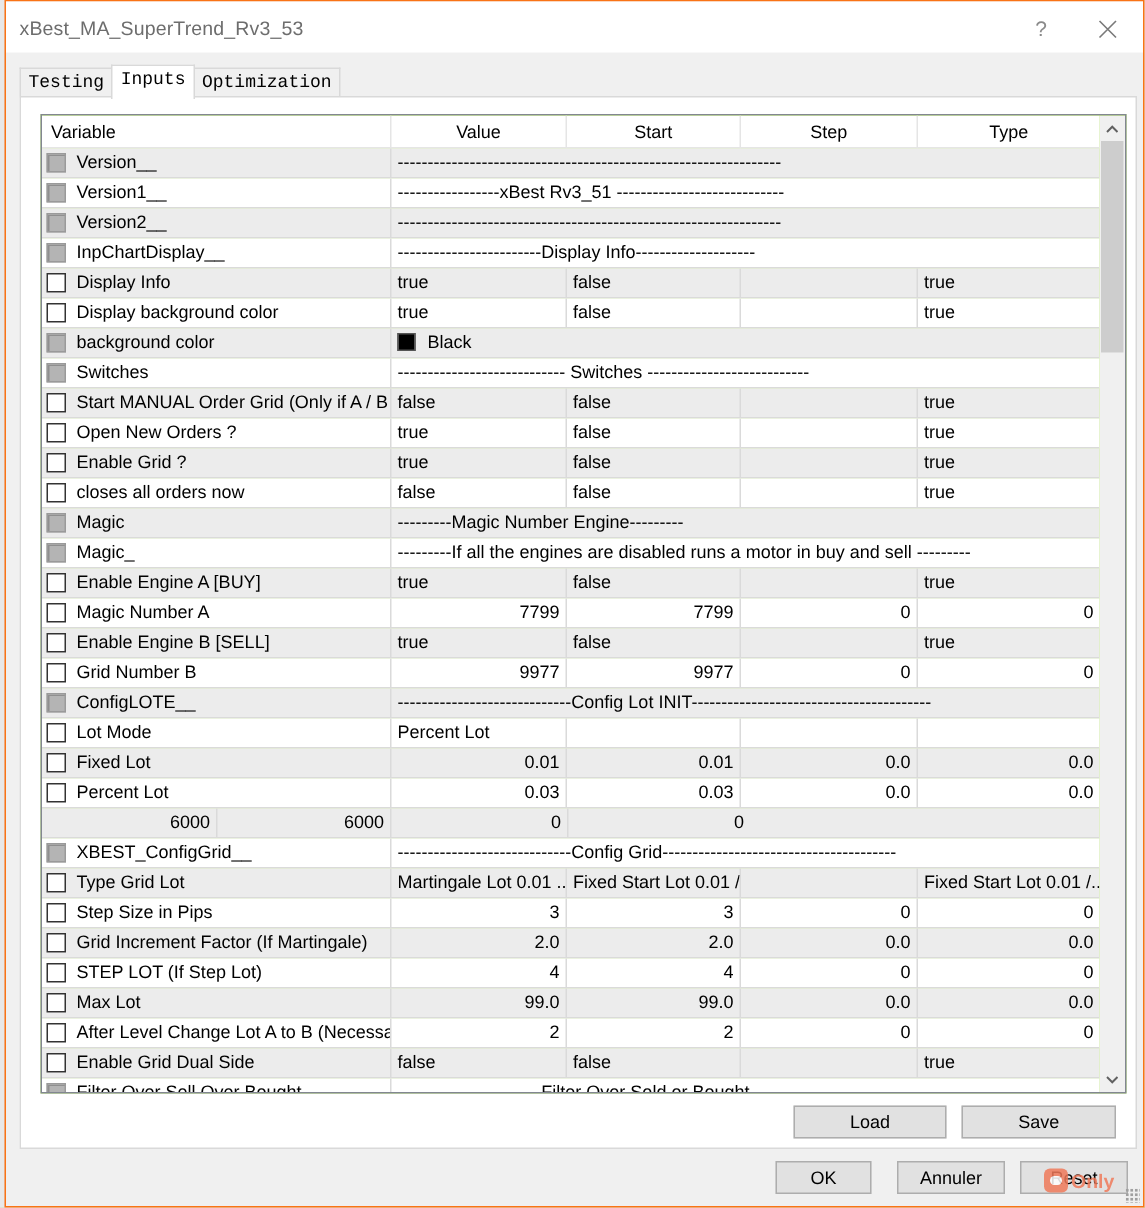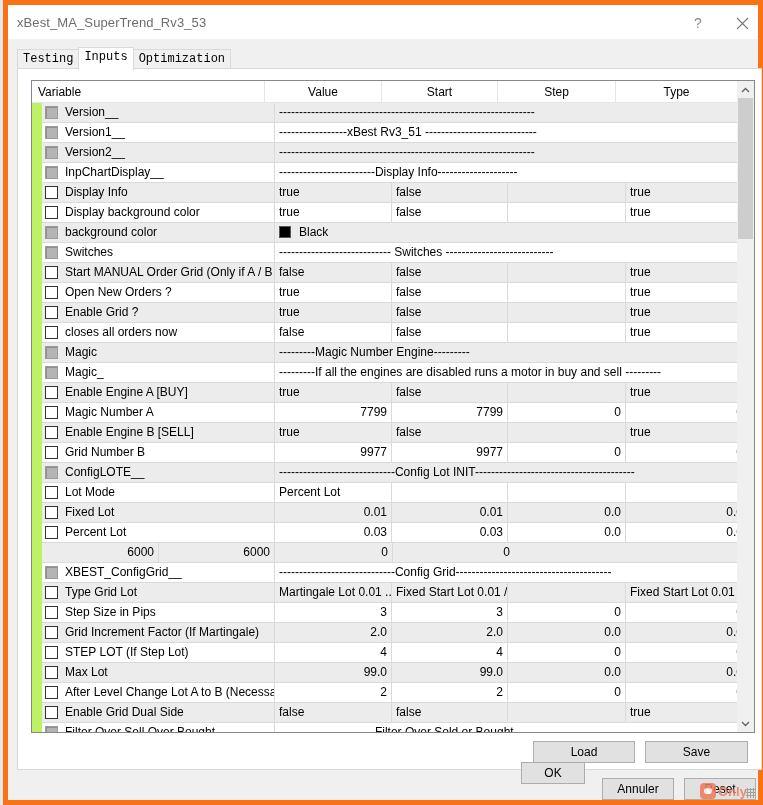--- a/index.html
+++ b/index.html
@@ -1,33 +1,33 @@
 <!DOCTYPE html>
 <html><head>
 <meta charset="utf-8">
 <style>
   * { box-sizing: border-box; margin: 0; padding: 0; }
   html, body { width: 763px; height: 805px; overflow: hidden; background: #dcdcdc; font-family: "Liberation Sans", sans-serif; font-size: 12px; color: #000; }
   .bg-strip { position: absolute; left: 0; top: 0; width: 4px; height: 805px; background: #e8e8e8; border-right: 1px solid #bdbdbd; }
-  .window { position: absolute; left: 3px; top: 0; width: 760px; height: 805px; background: #f0f0f0; border: 5px solid #f97316; }
+  .window { position: absolute; left: 3px; top: 0; width: 760px; height: 805px; background: #f0f0f0; border: 1px solid #f97316; }
   .titlebar { position: absolute; left: 0; top: 0; width: 100%; height: 34px; background: #ffffff; }
   .title { position: absolute; left: 9px; top: 10px; font-size: 13px; color: #6d6d6d; letter-spacing: 0.1px; }
   .title-btn { position: absolute; top: 6px; width: 24px; height: 24px; display: flex; align-items: center; justify-content: center; color: #8a8a8a; cursor: default; }
   .help-btn { left: 678px; font-size: 14px; }
   .close-btn { left: 722px; }
   .tabs { position: absolute; left: 9px; top: 42px; height: 22px; display: flex; align-items: flex-end; }
   .tab { height: 20px; padding: 0 5px; border: 1px solid #d9d9d9; border-bottom: none; background: #f0f0f0; font-size: 12px; line-height: 19px; margin-right: -1px; color: #000; font-family: Liberation Mono, monospace; }
   .tab.active { height: 23px; background: #ffffff; border-color: #d9d9d9; position: relative; top: 1px; z-index: 2; line-height: 18px; }
   .tabpage { position: absolute; left: 9px; top: 63px; width: 745px; height: 702px; background: #ffffff; border: 1px solid #d9d9d9; }
   .listbox { position: absolute; left: 13px; top: 11px; width: 724px; height: 653px; border: 1px solid #828790; background: #bef264; overflow: hidden; }
   .header { position: absolute; left: 0; top: 0; height: 22px; width: 705px; display: flex; background: #fff; border-bottom: 1px solid #e5e5e5; }
   .hcell { height: 22px; line-height: 22px; border-right: 1px solid #e5e5e5; padding: 0 5px; }
   .hcell.left { text-align: left; }
   .hcell.right { text-align: center; }
-  .rows { position: absolute; left: 10px; top: 22px; width: 705px; }
+  .rows { position: absolute; left: 0; top: 22px; width: 705px; }
   .row { display: flex; height: 20px; border-bottom: 1px solid #dadada; }
   .row.gray { background: #ececec; }
   .row.white { background: #ffffff; }
   .cell { height: 19px; line-height: 19px; border-right: 1px solid #dadada; padding: 0 4px; white-space: nowrap; overflow: hidden; }
   .cell.num { text-align: right; }
   .c-var { width: 233px; display: flex; align-items: center; padding-left: 3px; }
   .c-val { width: 117px; }
   .c-start { width: 116px; }
   .c-step { width: 118px; }
   .c-stop { width: 121px; border-right: none; }
@@ -36,21 +36,21 @@
   .chk.disabled { background: #b4b4b4; border-color: #9a9a9a; box-shadow: inset 1px 1px 0 #8f8f8f; }
   .swatch { display: inline-block; width: 12px; height: 12px; vertical-align: -2px; margin-right: 8px; border: 1px solid #555; }
   .scrollbar { position: absolute; left: 705px; top: 0; width: 17px; height: 651px; background: #f0f0f0; }
   .sb-up, .sb-down { position: absolute; left: 0; width: 17px; height: 17px; display: flex; align-items: center; justify-content: center; color: #606060; font-size: 10px; }
   .sb-up { top: 0; }
   .sb-down { bottom: 0; }
   .sb-thumb { position: absolute; left: 1px; top: 17px; width: 15px; height: 141px; background: #cdcdcd; }
   .btn { position: absolute; height: 22px; background: #e1e1e1; border: 1px solid #adadad; text-align: center; line-height: 20px; font-size: 12px; color: #000; }
   .btn-load { left: 515px; top: 672px; width: 102px; }
   .btn-save { left: 627px; top: 672px; width: 103px; }
-  .btn-ok { left: 513px; top: 757px; width: 64px; }
+  .btn-ok { left: 513px; top: 773px; width: 64px; }
   .btn-cancel { left: 594px; top: 773px; width: 72px; }
   .btn-reset { left: 676px; top: 773px; width: 72px; }
   .watermark { position: absolute; left: 692px; top: 778px; display: flex; align-items: center; color: #f07a5a; font-weight: bold; font-size: 13px; opacity: 0.85; }
   .wm-icon { width: 16px; height: 16px; border-radius: 4px; background: #f07a5a; margin-right: 2px; position: relative; }
   .wm-icon::after { content: ""; position: absolute; left: 4px; top: 5px; width: 8px; height: 6px; border-radius: 3px; background: #fff; }
   .grip { position: absolute; right: 2px; bottom: 2px; width: 10px; height: 10px; background-image: radial-gradient(#a0a0a0 1px, transparent 1.2px); background-size: 3px 3px; }
 </style>
 </head>
 <body>
 

